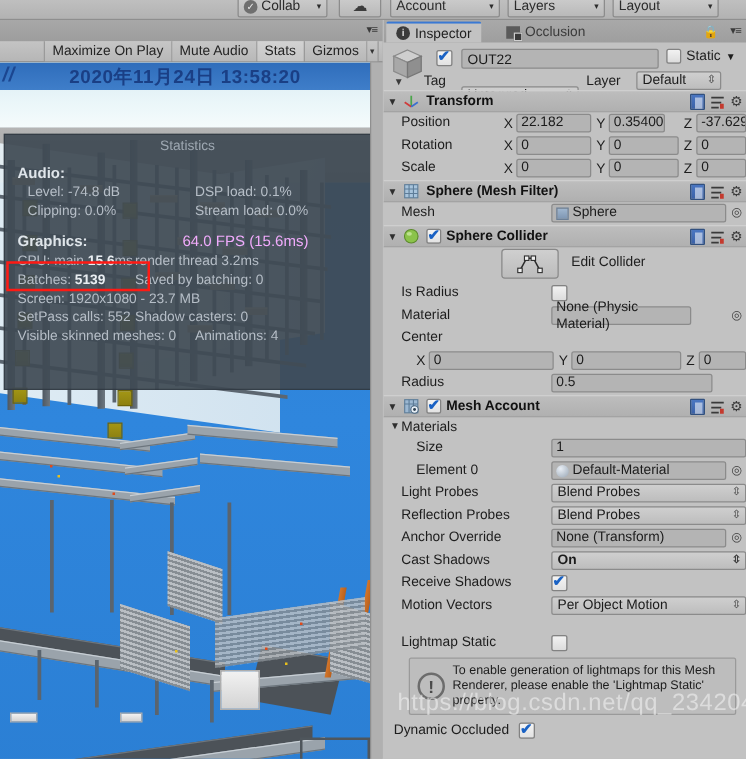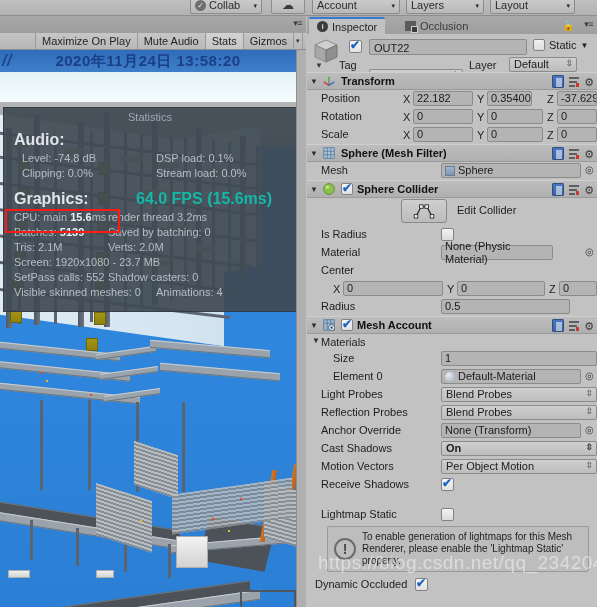--- a/index.html
+++ b/index.html
@@ -157,21 +157,21 @@
     border: 1px solid rgba(40,48,56,0.6);
     z-index: 8;
     color: #c7ced6;
     font-size: 11px;
   }
   .stats-title {
     text-align: center; color: #9fa9b3; font-size: 11px;
     padding: 3px 0 6px 0;
   }
   .stats-sec {
-    color: #dfe5ea; font-weight: bold; font-size: 16px;
+    color: #dfe5ea; font-weight: bold; font-size: 12px;
     padding: 2px 0 3px 10px;
   }
   .stats-row { position: relative; height: 15px; padding-left: 18px; color:#b6bec7; }
   .stats-row .r2 { position: absolute; left: 152px; top: 0; }
   .stats-row.b { padding-left: 10px; }
   .stats-row .hl { color: #e8edf1; font-weight: bold; }
   .red-box {
     position: absolute; left: 5px; top: 159px; width: 115px; height: 24px;
     border: 2px solid #ff1a14; z-index: 9;
   }
@@ -516,34 +516,30 @@
           <span class="r2">DSP load: 0.1%</span>
         </div>
         <div class="stats-row">
           <span>Clipping: 0.0%</span>
           <span class="r2">Stream load: 0.0%</span>
         </div>
 
         <div style="height:6px"></div>
         <div class="stats-sec" style="position:relative;">
           <span>Graphics:</span>
-          <span class="r2" style="position:absolute; left:132px; top:2px; font-weight:bold; color:#14b8a6;">64.0 FPS (15.6ms)</span>
+          <span class="r2" style="position:absolute; left:142px; top:2px; font-weight:normal; color:#f0abfc;">64.0 FPS (15.6ms)</span>
         </div>
 
         <div class="stats-row b">
           <span>CPU: main </span><span class="hl">15.6</span><span>ms</span>
           <span style="position:absolute; left:104px; top:0;">render thread 3.2ms</span>
         </div>
         <div class="stats-row b">
           <span>Batches: </span><span class="hl">5139</span>
           <span style="position:absolute; left:104px; top:0;">Saved by batching: 0</span>
-        </div>
-        <div class="stats-row b">
-          <span>Tris: 2.1M</span>
-          <span style="position:absolute; left:104px; top:0;">Verts: 2.0M</span>
         </div>
         <div class="stats-row b">
           <span>Screen: 1920x1080 - 23.7 MB</span>
         </div>
         <div class="stats-row b">
           <span>SetPass calls: 552</span>
           <span style="position:absolute; left:104px; top:0;">Shadow casters: 0</span>
         </div>
         <div class="stats-row b">
           <span>Visible skinned meshes: 0</span>
@@ -793,26 +789,26 @@
           <div class="objfld" style="left:134px; width:140px;">
             <span>None (Transform)</span>
           </div>
           <span class="objdot" style="left:278px;">◎</span>
         </div>
         <div class="prow">
           <span class="plabel">Cast Shadows</span>
           <div class="dd" style="position:absolute; left:134px; top:1px; width:156px;font-weight:bold;">On</div>
         </div>
         <div class="prow">
+          <span class="plabel">Receive Shadows</span>
+          <span style="position:absolute; left:134px; top:2px;"><span class="ck on"></span></span>
+        </div>
+        <div class="prow">
           <span class="plabel">Motion Vectors</span>
           <div class="dd" style="position:absolute; left:134px; top:1px; width:156px;">Per Object Motion</div>
-        </div>
-        <div class="prow">
-          <span class="plabel">Receive Shadows</span>
-          <span style="position:absolute; left:134px; top:2px;"><span class="ck on"></span></span>
         </div>
         <div class="prow" style="height:12px;"></div>
         <div class="prow">
           <span class="plabel">Lightmap Static</span>
           <span style="position:absolute; left:134px; top:2px;"><span class="ck"></span></span>
         </div>
         <div class="prow" style="height:52px;">
           <div class="helpbox">
             <span class="help-ico">!</span>
             <span class="help-txt">To enable generation of lightmaps for this Mesh Renderer, please enable the 'Lightmap Static' property.</span>

